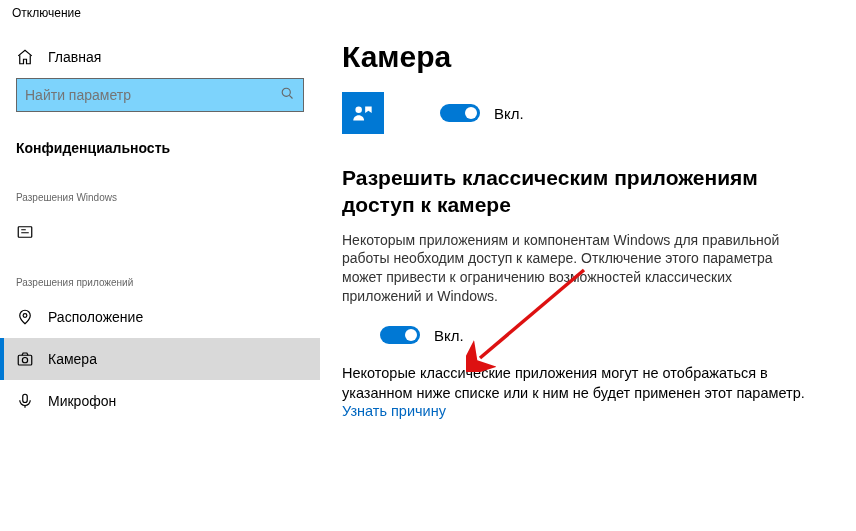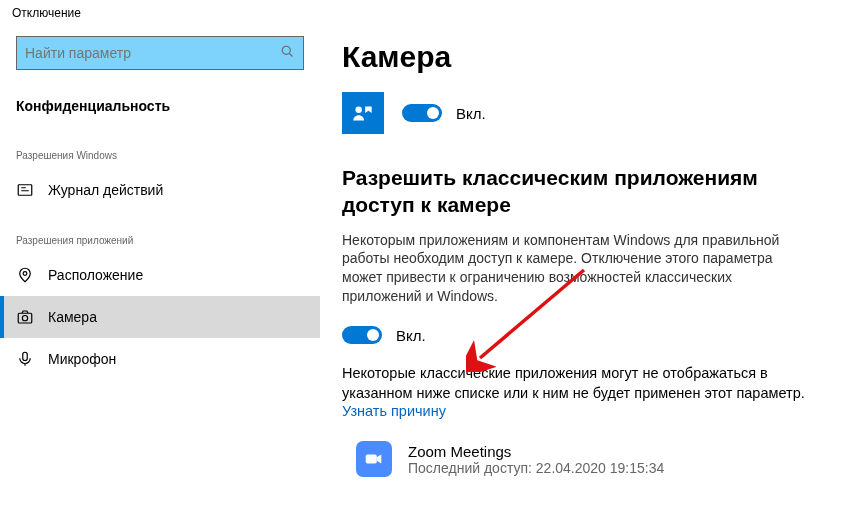--- a/index.html
+++ b/index.html
@@ -94,21 +94,21 @@
     margin-bottom: 30px;
   }
   .app-icon {
     width: 42px; height: 42px;
     background: #0078d4;
     display: flex;
     align-items: center;
     justify-content: center;
   }
   .app-name { flex: 1; font-size: 15px; }
-  .toggle-group { display: flex; align-items: center; gap: 14px; }
+  .toggle-group { display: flex; align-items: center; gap: 14px; margin-left: 38px; }
   .toggle {
     width: 40px; height: 18px;
     border-radius: 10px;
     background: #0078d4;
     position: relative;
     cursor: pointer;
   }
   .toggle::after {
     content: "";
     position: absolute;
@@ -165,20 +165,29 @@
   }
 </style>
 </head>
 <body>
 
 <div class="window-title">Отключение</div>
 
 <div class="layout">
   <div class="sidebar">
 
+    <div class="side-item">
+      <span class="icon">
+        <svg width="18" height="18" viewBox="0 0 24 24" fill="none" stroke="currentColor" stroke-width="1.6">
+            <path d="M3 10.5 12 3l9 7.5"></path>
+            <path d="M5 9.5V21h5v-6h4v6h5V9.5"></path>
+          </svg>
+      </span>
+      <span class="label">Главная</span>
+    </div>
 
     <div class="search-wrap">
       <div class="search">
         <input placeholder="Найти параметр" style="">
         <span class="sicon">
           <svg width="15" height="15" viewBox="0 0 24 24" fill="none" stroke="currentColor" stroke-width="1.8">
               <circle cx="10" cy="10" r="6.5"></circle>
               <path d="m20 20-5-5"></path>
             </svg>
         </span>
@@ -191,21 +200,20 @@
 
     <div class="section-hdr">Разрешения Windows</div>
 
     <div class="side-item">
       <span class="icon">
         <svg width="18" height="18" viewBox="0 0 24 24" fill="none" stroke="currentColor" stroke-width="1.6">
             <rect x="3" y="5" width="18" height="14" rx="1"></rect>
             <path d="M7 9h6M7 13h10"></path>
           </svg>
       </span>
-      <span class="label">Журнал действий</span>
     </div>
 
     <div class="section-hdr">Разрешения приложений</div>
 
     <div class="side-item">
       <span class="icon">
         <svg width="18" height="18" viewBox="0 0 24 24" fill="none" stroke="currentColor" stroke-width="1.6">
             <path d="M12 21s-7-6.2-7-11a7 7 0 1 1 14 0c0 4.8-7 11-7 11z"></path>
             <circle cx="12" cy="10" r="2.5"></circle>
           </svg>
@@ -257,32 +265,20 @@
     <div class="desc">Некоторым приложениям и компонентам Windows для правильной работы необходим доступ к камере. Отключение этого параметра может привести к ограничению возможностей классических приложений и Windows.</div>
 
     <div class="toggle-group">
       <div class="toggle"></div>
       <div class="toggle-label">Вкл.</div>
     </div>
 
     <div class="desc2">Некоторые классические приложения могут не отображаться в указанном ниже списке или к ним не будет применен этот параметр.</div>
     <div class="link">Узнать причину</div>
 
-    <div class="classic-app">
-      <div class="cicon">
-        <svg width="22" height="22" viewBox="0 0 24 24" fill="#fff">
-            <rect x="3" y="7" width="12" height="10" rx="2"></rect>
-            <path d="M15 10l5-3v10l-5-3z"></path>
-          </svg>
-      </div>
-      <div class="meta">
-        <div class="name">Zoom Meetings</div>
-        <div class="sub">Последний доступ: 22.04.2020 19:15:34</div>
-      </div>
-    </div>
 
   </div>
 </div>
 
 <svg class="arrow-annot" width="130" height="110" viewBox="0 0 130 110">
   <defs>
     <marker id="ah" markerWidth="12" markerHeight="12" refX="2" refY="5" orient="auto">
       <path d="M0 0 L12 5 L0 10 L3 5 Z" fill="#d11"></path>
     </marker>
   </defs>

